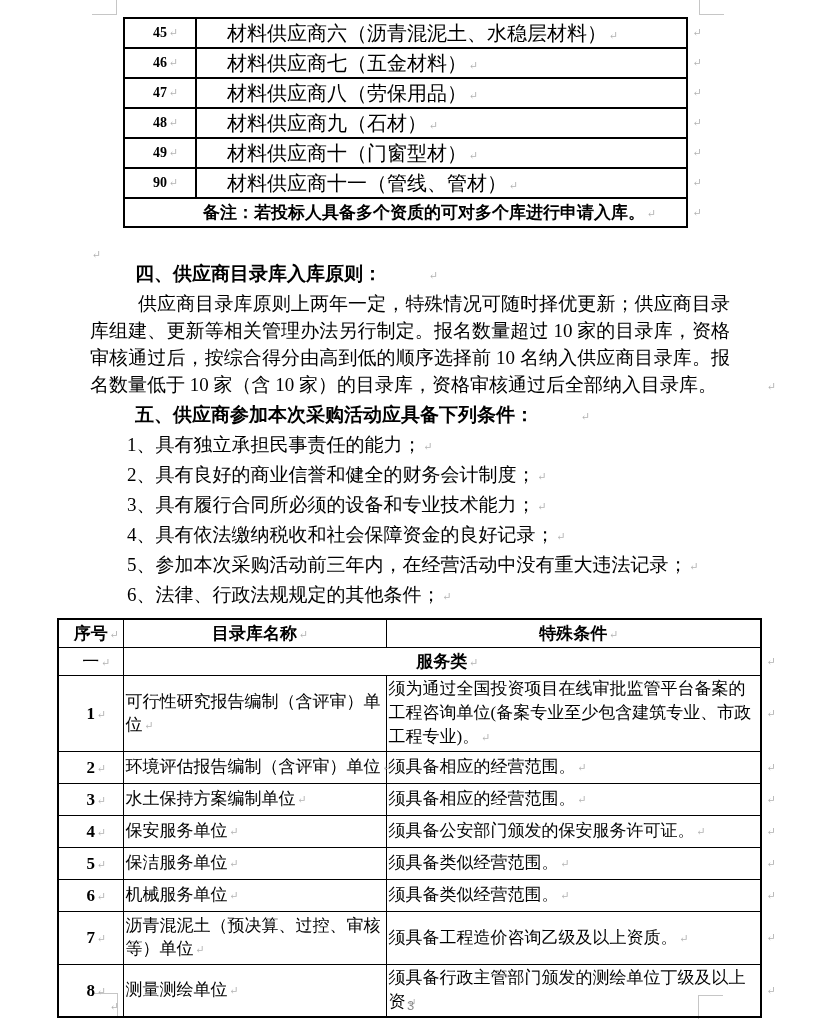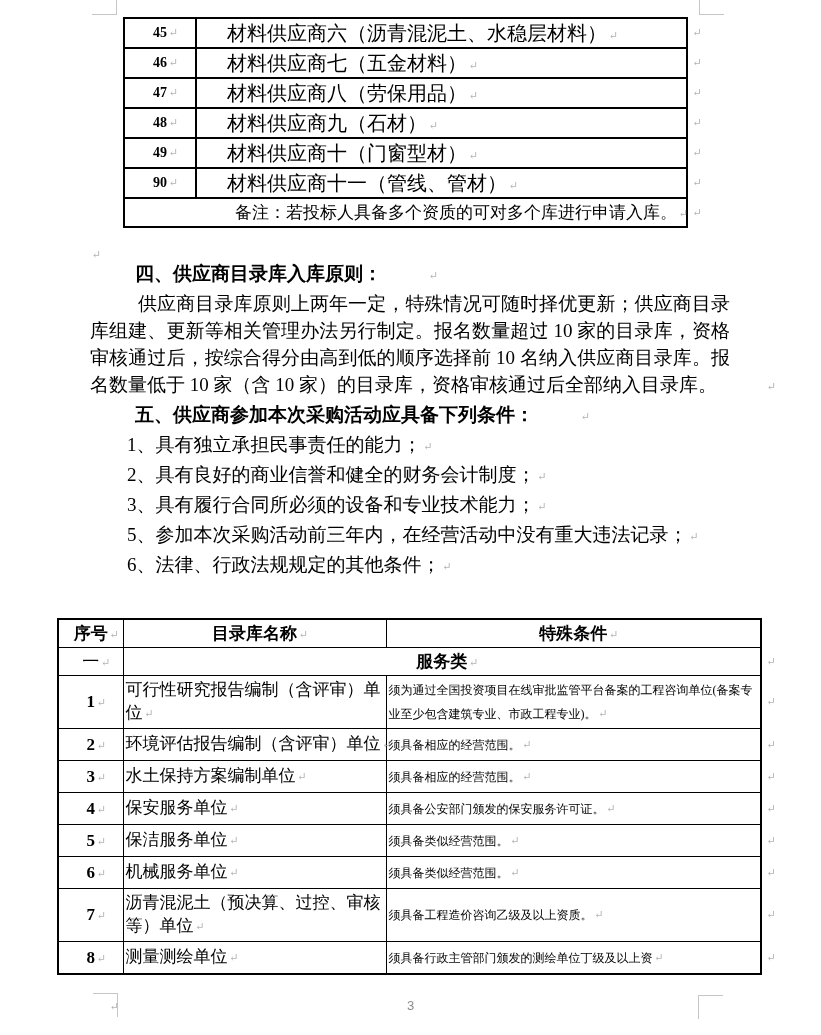--- a/index.html
+++ b/index.html
@@ -52,21 +52,21 @@
     height:28px;
     vertical-align:middle;
     font-size:20px;
     padding:0;
   }
   table.supplier-table td.num {
     width:70px; text-align:center;
     font-weight:bold; font-size:14px;
   }
   table.supplier-table td.sname { text-align:left; padding-left:30px; }
-  table.supplier-table td.note  { font-weight:normal; font-size:17px; padding-left:110px; height:27px; }
+  table.supplier-table td.note  { font-weight:bold; font-size:17px; padding-left:78px; height:27px; }
 
   
   .textblock {
     position:absolute; left:90px; top:260px; width:640px;
     font-size:19px; line-height:27px;
   }
   .textblock .h    { font-weight:bold; text-indent:45px; }
   .textblock .para { text-indent:48px; text-align:justify; }
   .textblock .li   { padding-left:37px; }
   .textblock .item7 { font-weight:bold; text-indent:51px; }
@@ -95,21 +95,21 @@
   }
   table.special-table td.num.plain { font-weight:normal; }
   table.special-table td.cat {
     height:27px; text-align:center; font-weight:bold; font-size:17px;
   }
   table.special-table td.cname {
     font-size:17px; line-height:23px; text-align:left; padding:2px 2px; height:27px;
   }
   table.special-table td.cname.indent { }
   table.special-table td.cond {
-    font-size:12px; line-height:24px; text-align:left; padding:1px 2px; height:27px;
+    font-size:17px; line-height:24px; text-align:left; padding:1px 2px; height:27px;
   }
 
   
   .pageno {
     position:absolute; left:0; top:998px; width:821px;
     text-align:center; font-size:13px; color:#8a8a8a;
     font-family:"Liberation Sans","DejaVu Sans",sans-serif;
   }
 </style>
 </head>
@@ -158,20 +158,21 @@
   </table>
 
   <div class="textblock">
     <div class="h pm">四、供应商目录库入库原则：</div>
     <div class="para pm">供应商目录库原则上两年一定，特殊情况可随时择优更新；供应商目录库组建、更新等相关管理办法另行制定。报名数量超过 10 家的目录库，资格审核通过后，按综合得分由高到低的顺序选择前 10 名纳入供应商目录库。报名数量低于 10 家（含 10 家）的目录库，资格审核通过后全部纳入目录库。</div>
     <div class="h pm">五、供应商参加本次采购活动应具备下列条件：</div>
     <div id="conditions-list">
         <div class="li pm">1、具有独立承担民事责任的能力；</div>
         <div class="li pm">2、具有良好的商业信誉和健全的财务会计制度；</div>
         <div class="li pm">3、具有履行合同所必须的设备和专业技术能力；</div>
+        <div class="li pm">4、具有依法缴纳税收和社会保障资金的良好记录；</div>
         <div class="li pm">5、参加本次采购活动前三年内，在经营活动中没有重大违法记录；</div>
         <div class="li pm">6、法律、行政法规规定的其他条件；</div>
       </div>
   </div>
 
   <table class="special-table">
     <colgroup>
         <col class="c1">
         <col class="c2">
         <col class="c3">

